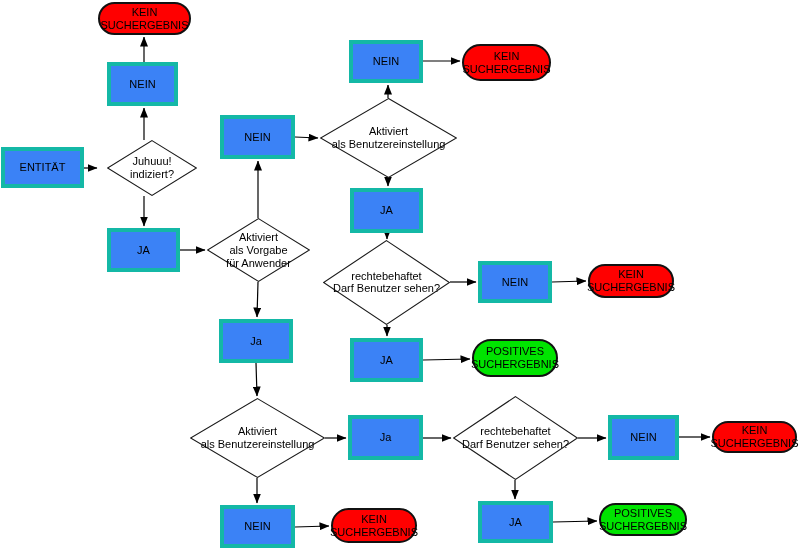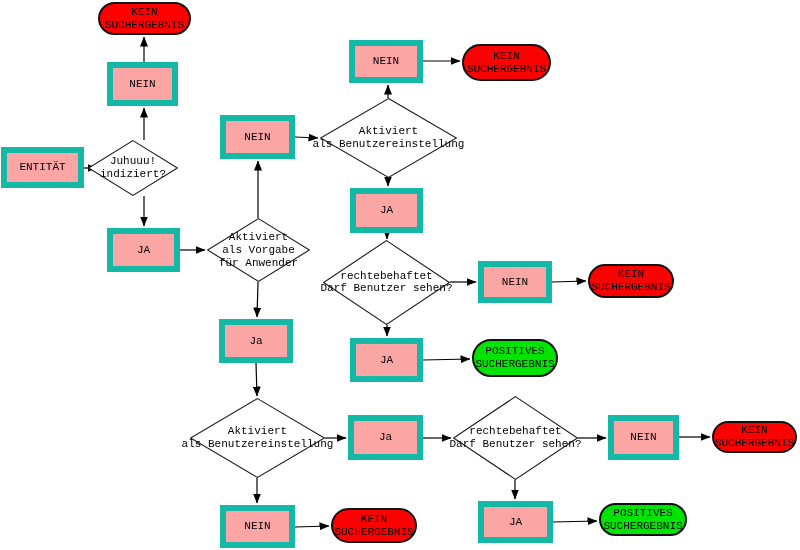--- a/index.html
+++ b/index.html
@@ -15,29 +15,28 @@
   .node {
     position: absolute;
     box-sizing: border-box;
     z-index: 1;
     display: flex;
     align-items: center;
     justify-content: center;
     text-align: center;
     color: #000000;
     font-size: 11px;
-    font-family: Liberation Mono, monospace;
   }
   .node .label {
     white-space: pre;
     line-height: 1.18;
   }
   .process, .entity {
-    background: #fca5a5;
-    border: 6px solid #14b8a6;
+    background: #3b82f6;
+    border: 4px solid #14b8a6;
     text-align: center;
   }
   .terminal {
     border: 2px solid #111111;
     border-radius: 100px;
   }
   .decision { background: transparent; border: none; }
   .decision svg { position: absolute; left: 0; top: 0; }
   .decision .label {
     position: absolute;
@@ -82,21 +81,21 @@
         <line x1="515" y1="480" x2="515" y2="499" stroke="#000000" stroke-width="1.2" marker-end="url(#arrowhead)"></line>
         <line x1="553" y1="522" x2="597" y2="521" stroke="#000000" stroke-width="1.2" marker-end="url(#arrowhead)"></line>
         <line x1="257" y1="478" x2="257" y2="503" stroke="#000000" stroke-width="1.2" marker-end="url(#arrowhead)"></line>
         <line x1="295" y1="527" x2="329" y2="526" stroke="#000000" stroke-width="1.2" marker-end="url(#arrowhead)"></line>
       </g>
   </svg>
   <div id="node-layer">
       <div class="node entity" style="left: 1px; top: 147px; width: 83px; height: 41px;">
         <div class="label">ENTITÄT</div>
       </div>
-      <div class="node decision" style="left: 88px; top: 140px; width: 90px; height: 56px;">
+      <div class="node decision" style="left: 107px; top: 140px; width: 90px; height: 56px;">
         <svg width="90" height="56">
           <polygon points="45,0.6 89.4,28 45,55.4 0.6,28" fill="#ffffff" stroke="#1a1a1a" stroke-width="1.1"></polygon>
         </svg>
         <div class="label">Juhuuu!
 indiziert?</div>
       </div>
       <div class="node process" style="left: 107px; top: 62px; width: 71px; height: 44px;">
         <div class="label">NEIN</div>
       </div>
       <div class="node terminal end-negative" style="left: 98px; top: 2px; width: 93px; height: 33px; background: rgb(255, 0, 0);">

